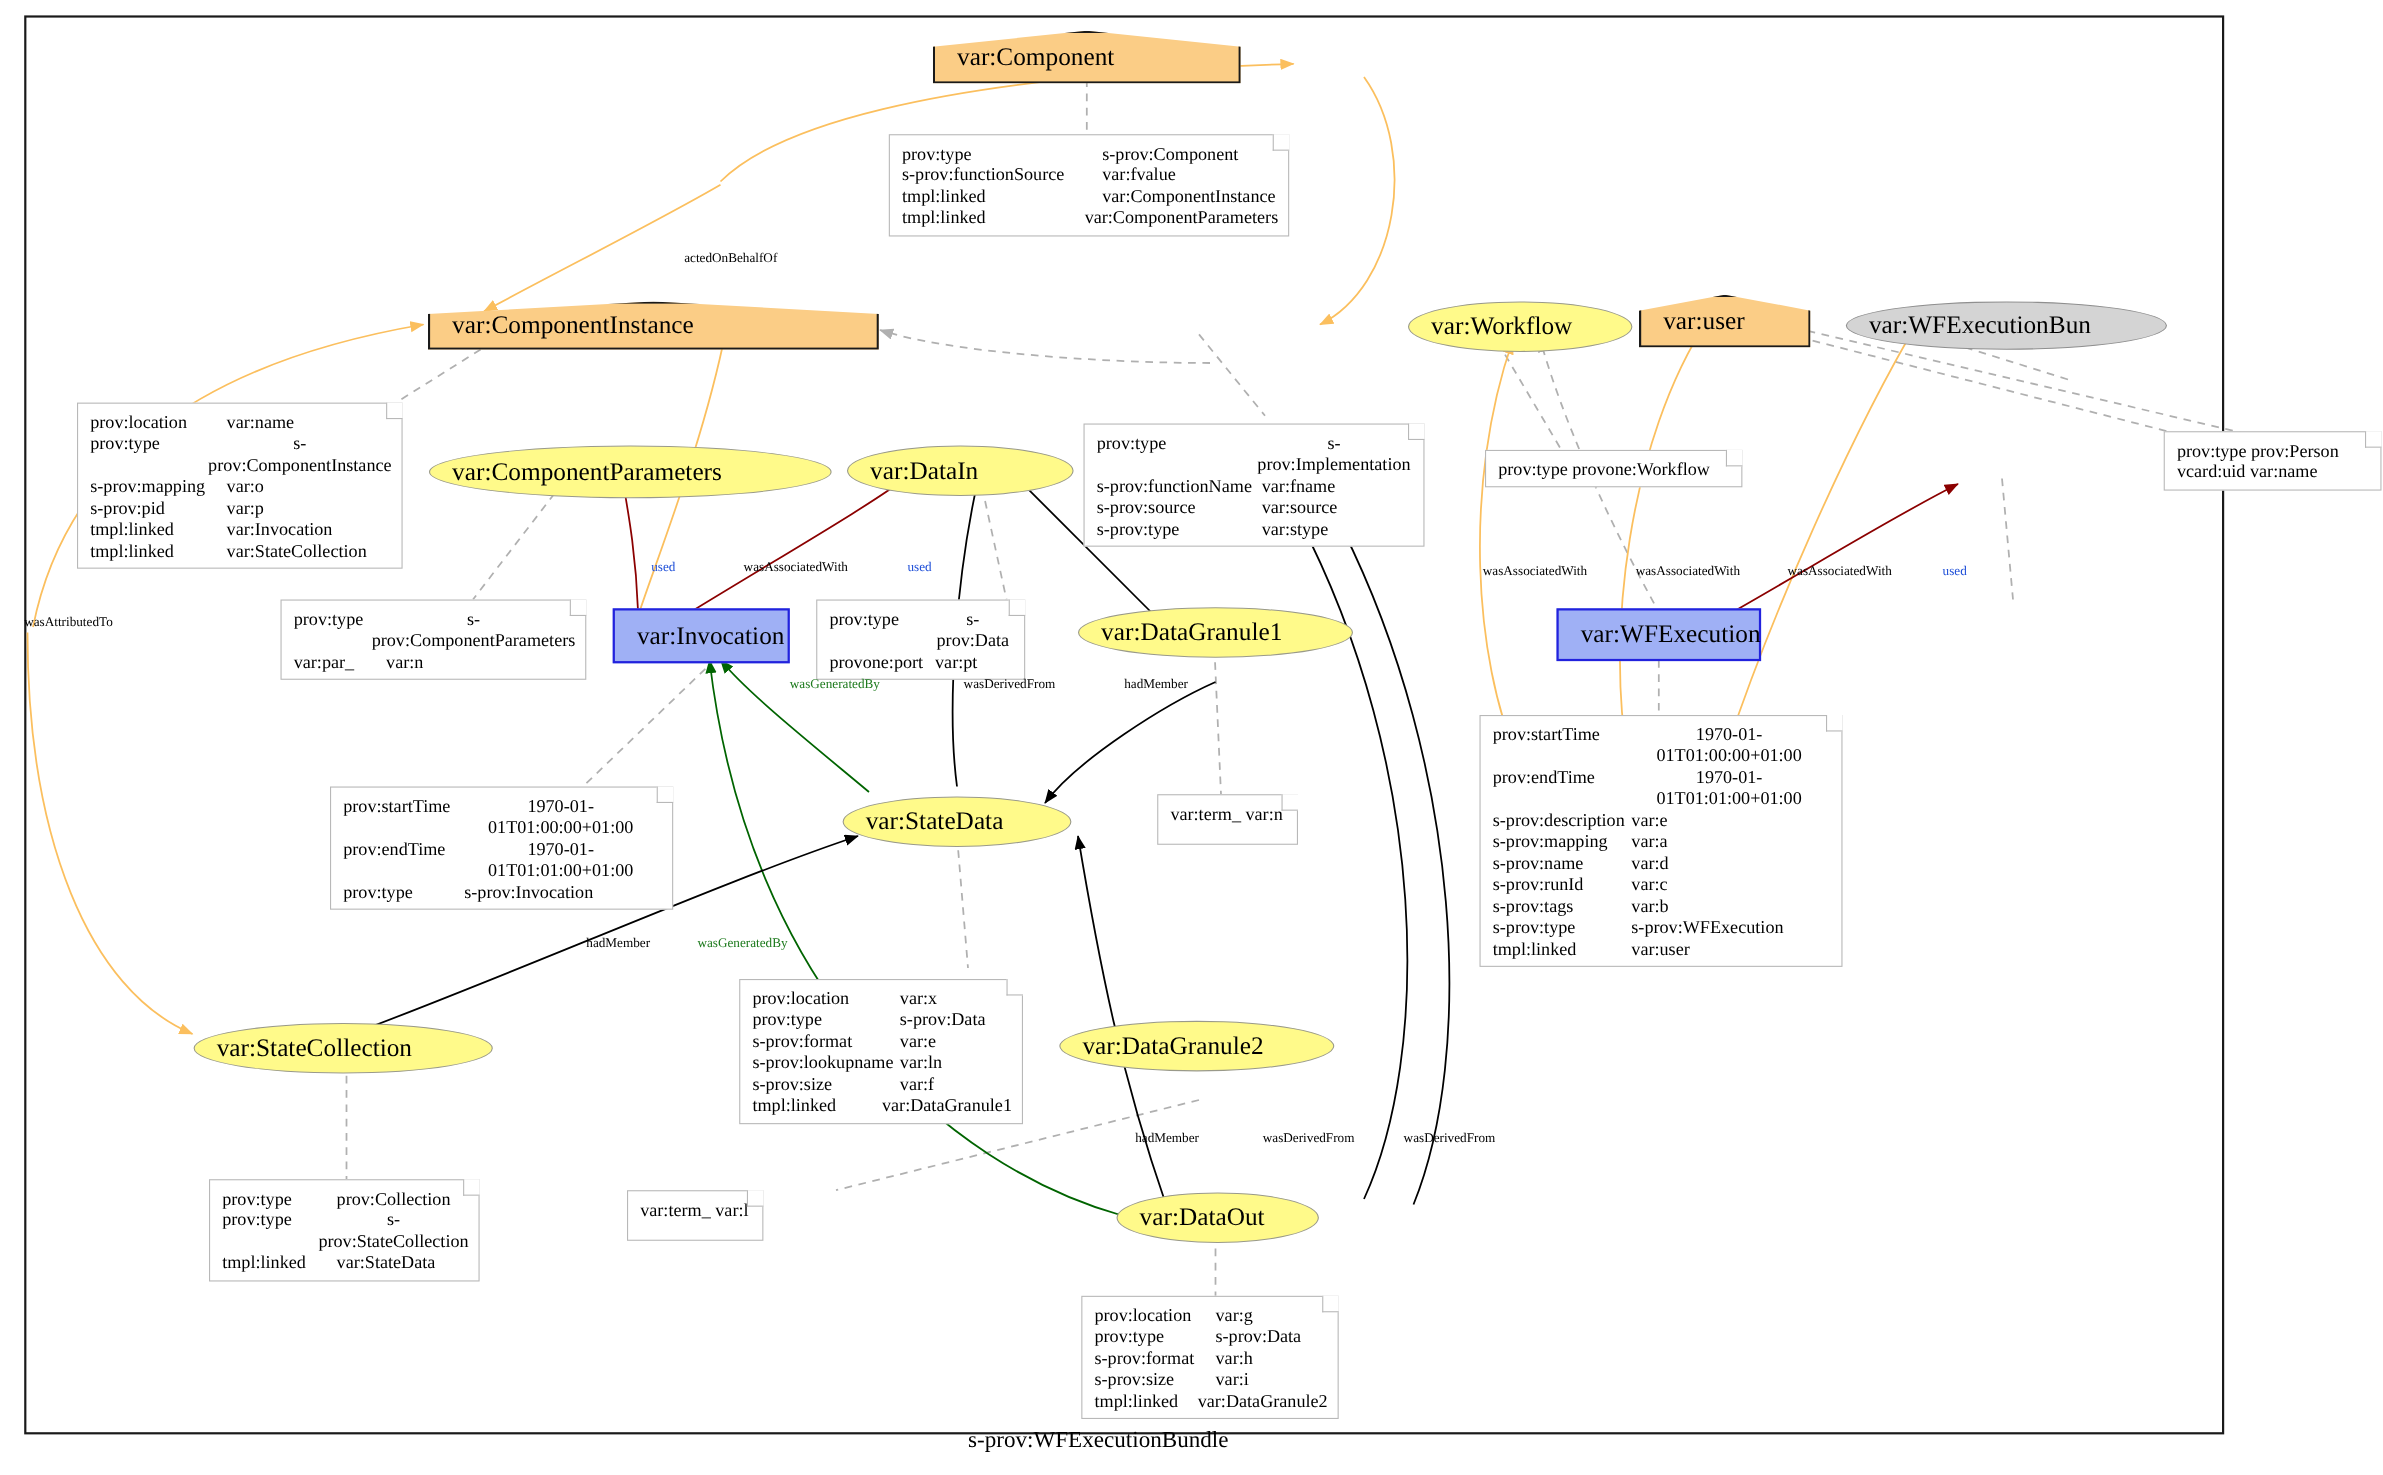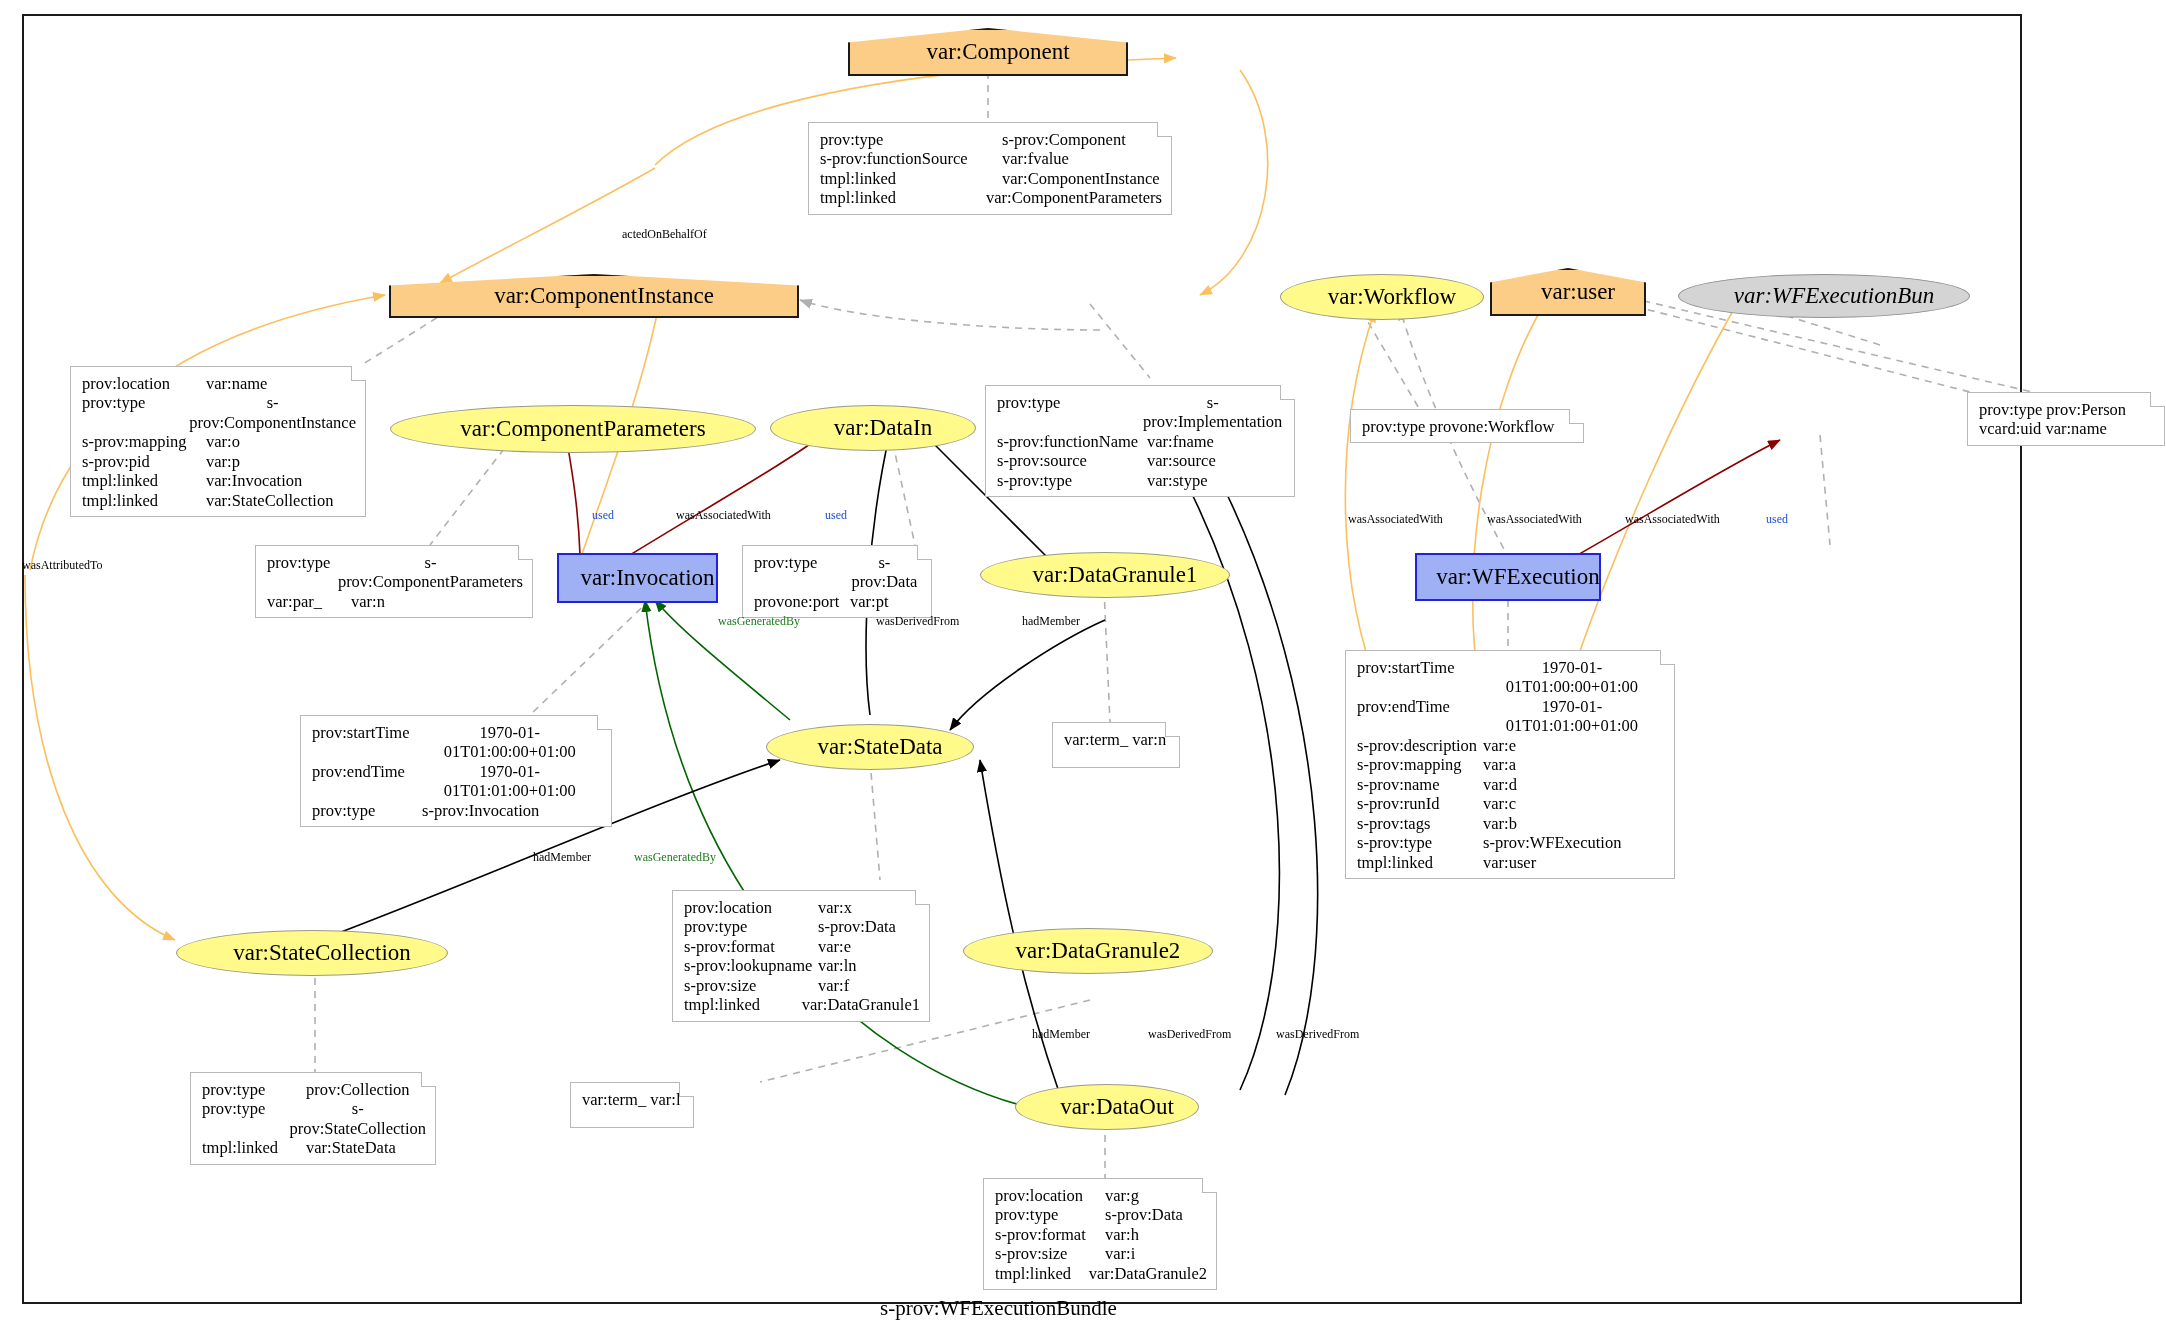--- a/index.html
+++ b/index.html
@@ -3,21 +3,21 @@
 <meta charset="utf-8">
 <style>
   html,body{margin:0;padding:0;background:#ffffff;}
   body{font-family:"Liberation Serif", serif;}
   #stage{position:relative;width:2166px;height:1341px;background:#fff;overflow:hidden;}
   #bundle-frame{position:absolute;left:22px;top:14px;width:2000px;height:1290px;border:2px solid #1a1a1a;background:transparent;box-sizing:border-box;}
   #bundle-title{position:absolute;left:880px;top:1296px;font-size:21px;color:#000;white-space:nowrap;}
 
   svg#edges{position:absolute;left:0;top:0;width:2166px;height:1341px;pointer-events:none;}
 
-  .node{position:absolute;display:flex;align-items:center;justify-content:center;text-align:center;white-space:nowrap;box-sizing:border-box;padding-left:20px;}
+  .node{position:absolute;display:flex;align-items:center;text-align:center;white-space:nowrap;box-sizing:border-box;padding-left:20px;}
 
   .ellipse{border-radius:50%;background:#fffa8a;border:1.6px solid #9a9a8a;font-size:23px;color:#000;}
   .ellipse.grey{background:#d4d4d4;border:1.6px solid #8f8f8f;}
 
   .activity{background:#9fb0f5;border:2px solid #2222dd;font-size:23px;color:#000;}
 
   .agent{background:#fbcd86;border:2px solid #1a1a1a;font-size:23px;color:#000;
          clip-path:polygon(50% 0%, 100% 30%, 100% 100%, 0% 100%, 0% 30%);}
   .agent.flat{clip-path:polygon(50% 0%, 100% 26%, 100% 100%, 0% 100%, 0% 26%);}
 
@@ -137,21 +137,21 @@
 
 
   <div class="node ellipse" style="left:1280px;top:274px;width:204px;height:46px;">
     <span>var:Workflow</span>
   </div>
 
   <div class="node agent" style="left:1490px;top:268px;width:156px;height:48px;">
     <span>var:user</span>
   </div>
 
-  <div class="node ellipse grey" style="left:1678px;top:274px;width:292px;height:44px;font-style:italic;">
+  <div class="node ellipse grey" style="left:1678px;top:274px;width:292px;height:44px;">
     <span>var:WFExecutionBun</span>
   </div>
 
 
   <div class="node ellipse" style="left:770px;top:405px;width:206px;height:46px;">
     <span>var:DataIn</span>
   </div>
 
   <div class="node activity" style="left:557px;top:553px;width:161px;height:50px;">
     <span>var:Invocation</span>

